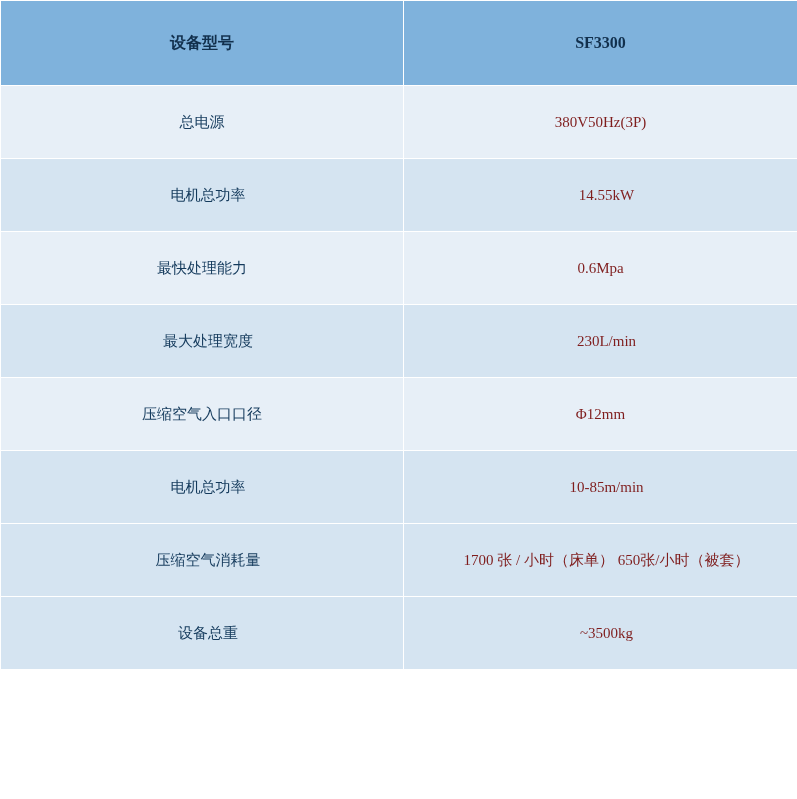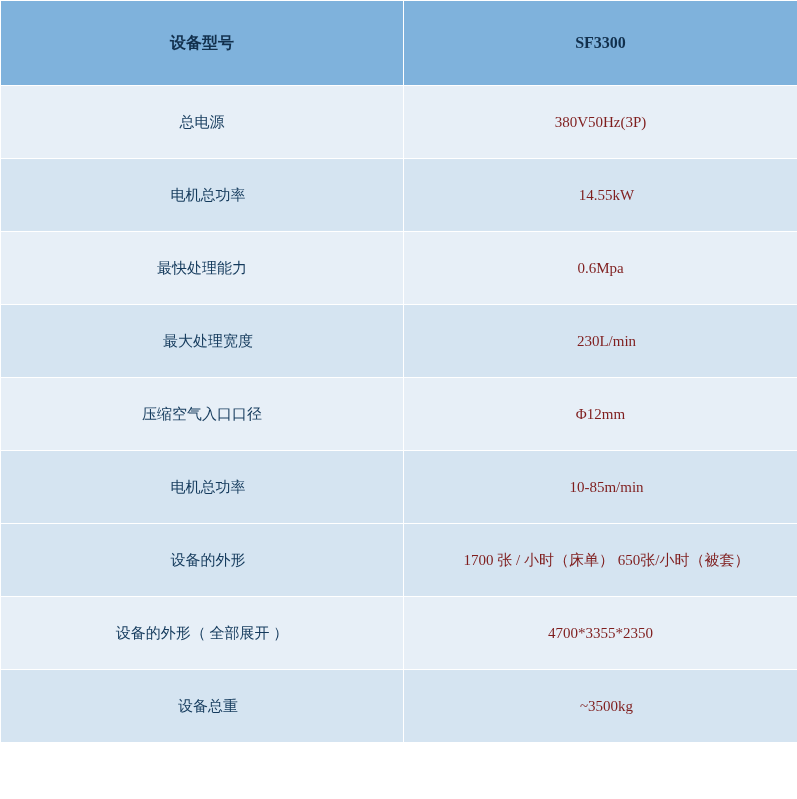--- a/index.html
+++ b/index.html
@@ -77,25 +77,21 @@
     </tr>
     <tr class="row-odd">
       <td class="cell-label">压缩空气入口口径</td>
       <td class="cell-value">Φ12mm</td>
     </tr>
     <tr class="row-even">
       <td class="cell-label">电机总功率</td>
       <td class="cell-value">10-85m/min</td>
     </tr>
     <tr class="row-even">
-      <td class="cell-label">设备的外形</td>
+      <td class="cell-label">压缩空气消耗量</td>
       <td class="cell-value">1700 张 / 小时（床单） 650张/小时（被套）</td>
-    </tr>
-    <tr class="row-odd">
-      <td class="cell-label">设备的外形（ 全部展开 ）</td>
-      <td class="cell-value">4700*3355*2350</td>
     </tr>
     <tr class="row-even">
       <td class="cell-label">设备总重</td>
       <td class="cell-value">~3500kg</td>
     </tr>
   </tbody>
 </table>
 
 </body></html>

